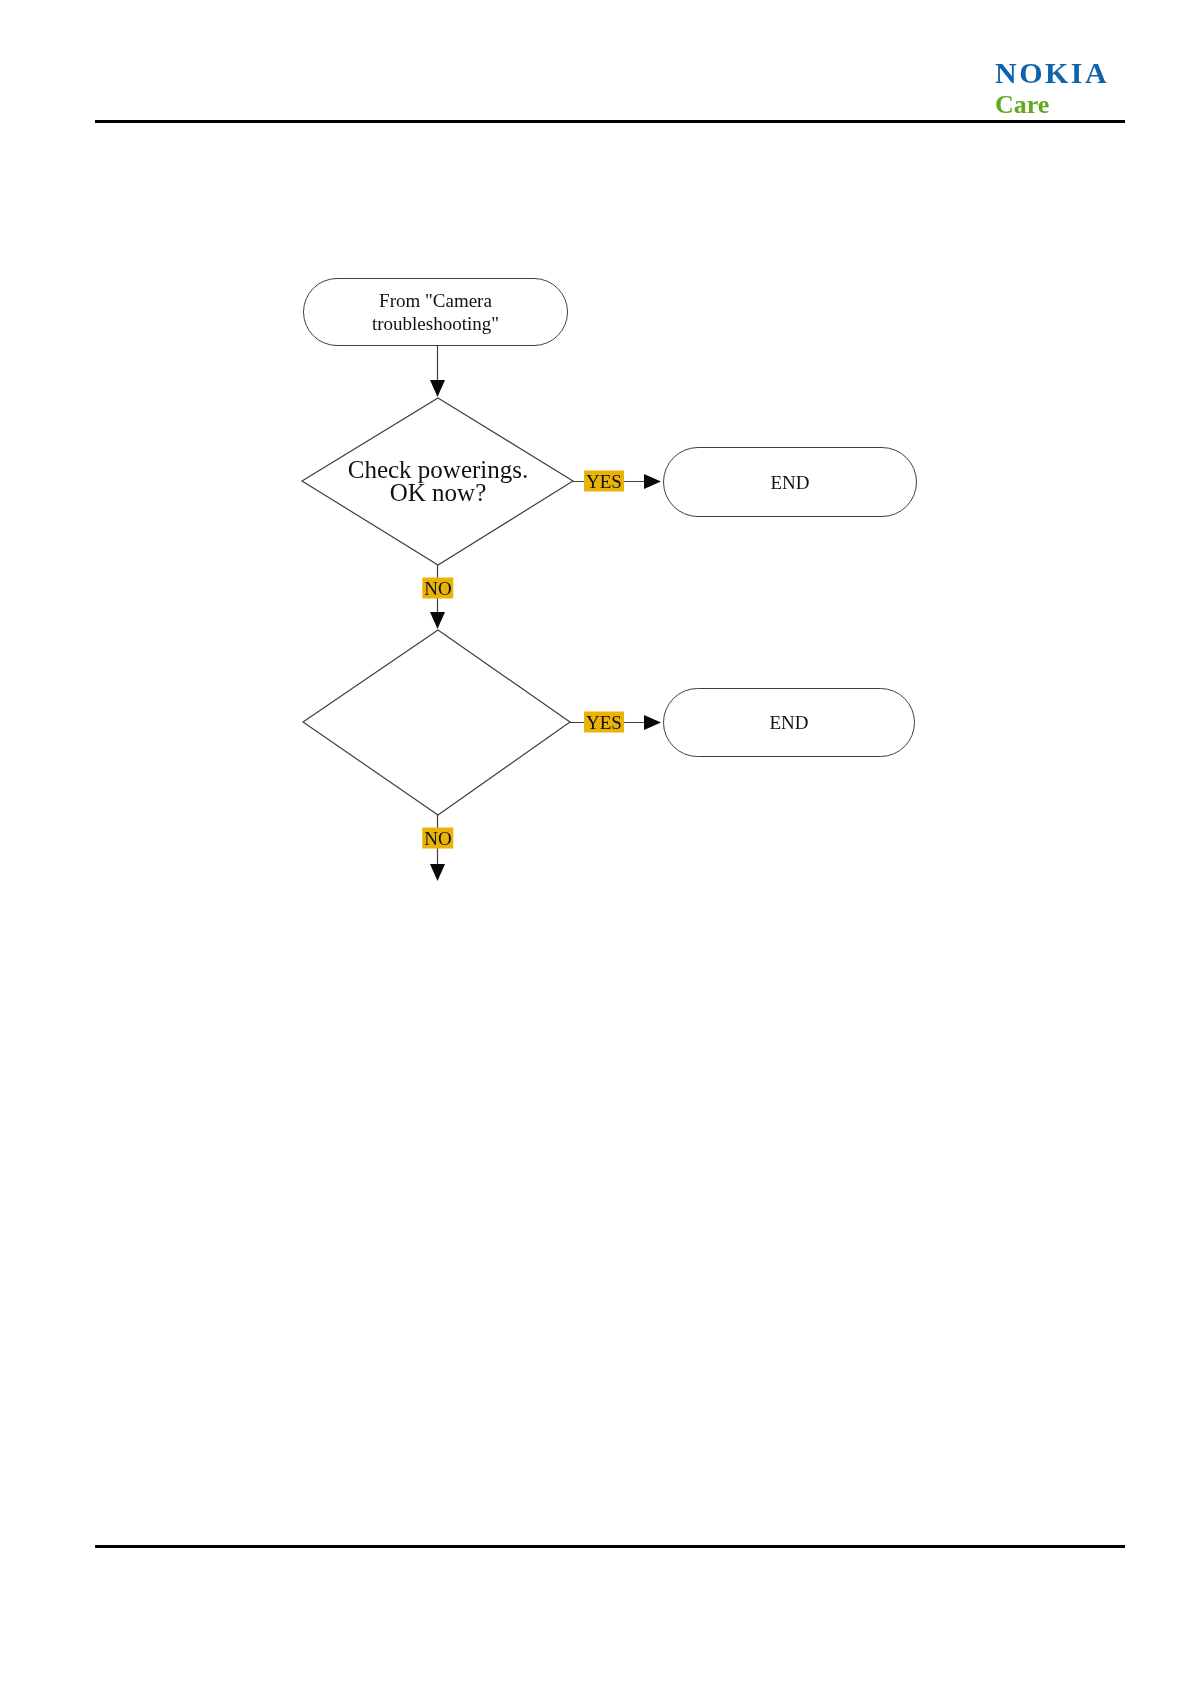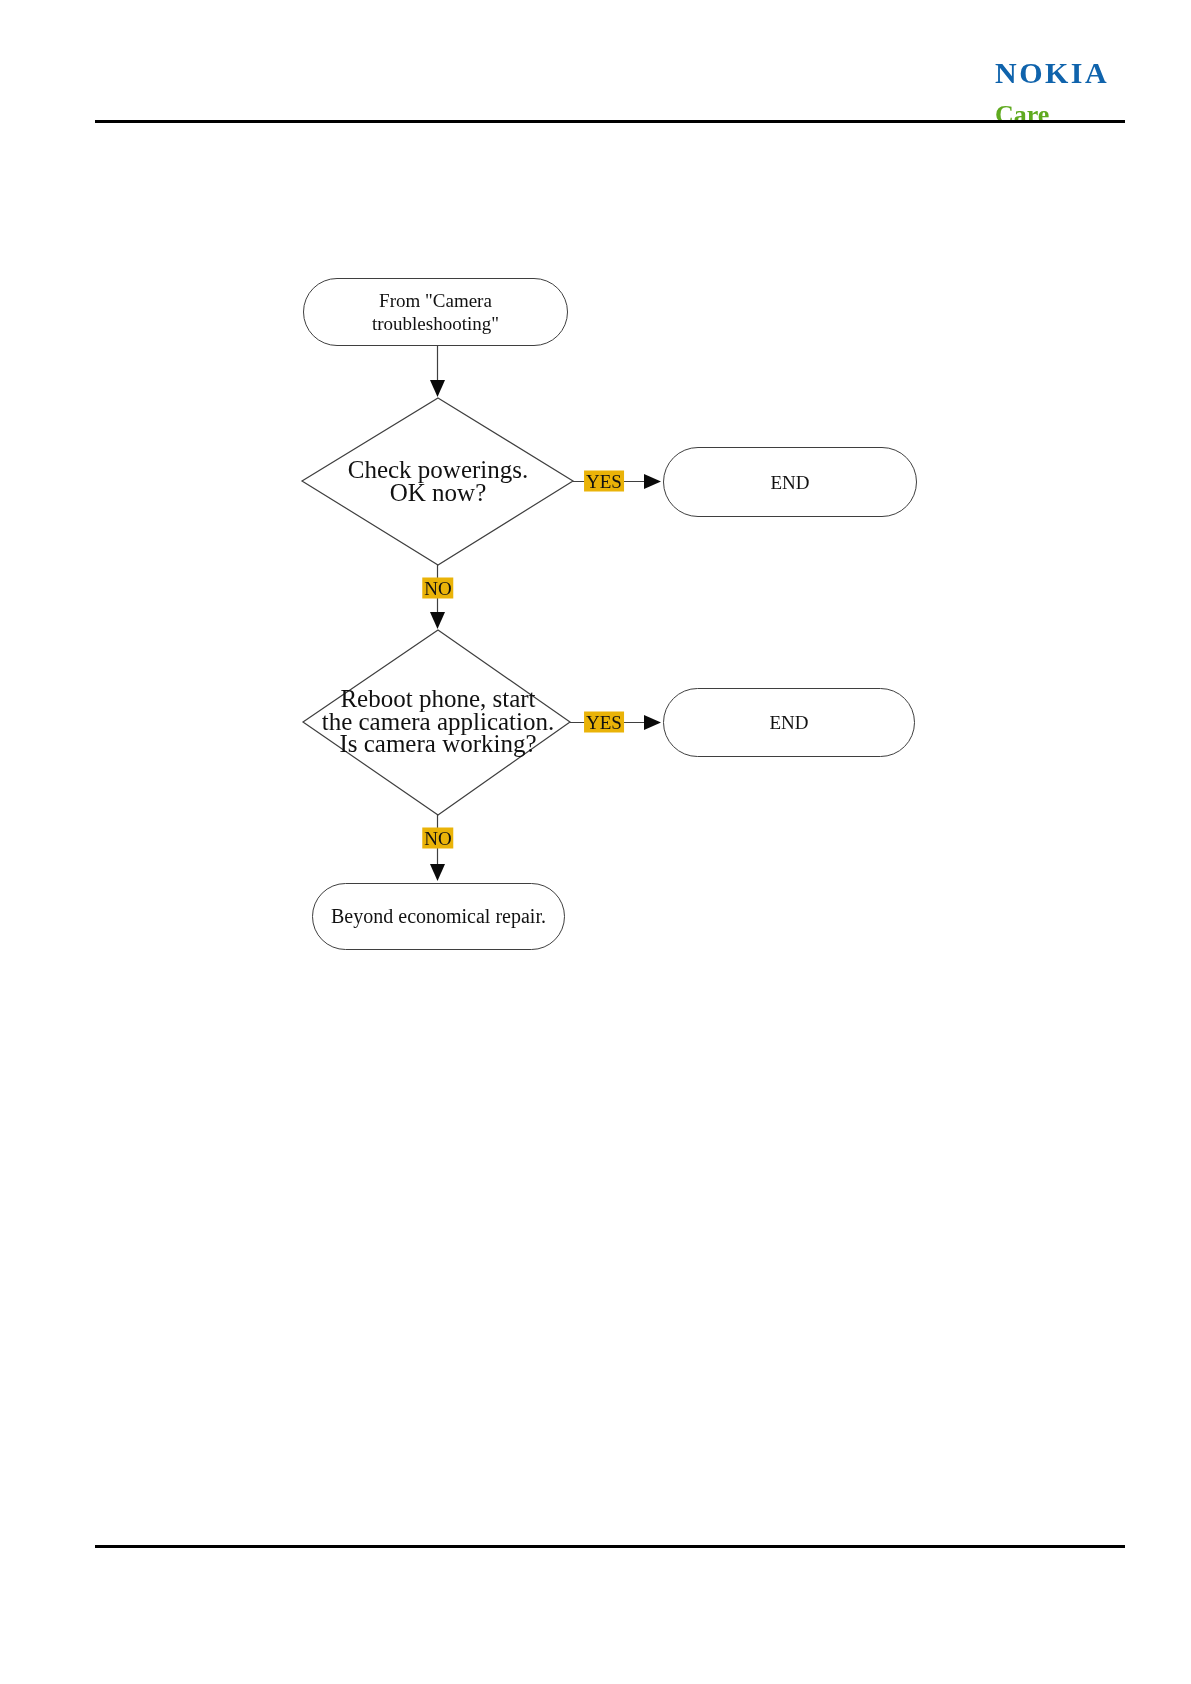--- a/index.html
+++ b/index.html
@@ -21,21 +21,21 @@
     font-weight: bold;
     letter-spacing: 2.5px;
     color: #0F63AC;
     transform: scaleY(0.96);
   }
   .logo-sub {
     font-size: 26px;
     font-weight: bold;
     letter-spacing: 0px;
     color: #5FAA1F;
-    margin-top: 14px;
+    margin-top: 4px;
   }
   .rule {
     position: absolute;
     left: 95px;
     width: 1030px;
     height: 3px;
     background: #000000;
   }
   .rule-top { top: 120px; }
   .rule-bottom { top: 1545px; }
@@ -133,33 +133,25 @@
   </div>
 
   <div class="terminator t-end1">
     <span>END</span>
   </div>
 
   <div class="terminator t-end2">
     <span>END</span>
   </div>
 
-  <div class="terminator t-final">
-    <span>Beyond economical repair.</span>
-  </div>
 
   <div class="diamond-text dt-1">
     <div>Check powerings.</div>
     <div>OK now?</div>
   </div>
 
-  <div class="diamond-text dt-2">
-    <div>Reboot phone, start</div>
-    <div>the camera application.</div>
-    <div>Is camera working?</div>
-  </div>
 
   <div class="edge-label el-yes1">YES</div>
   <div class="edge-label el-no1">NO</div>
   <div class="edge-label el-yes2">YES</div>
   <div class="edge-label el-no2">NO</div>
 
 </div>
 
 </body></html>

